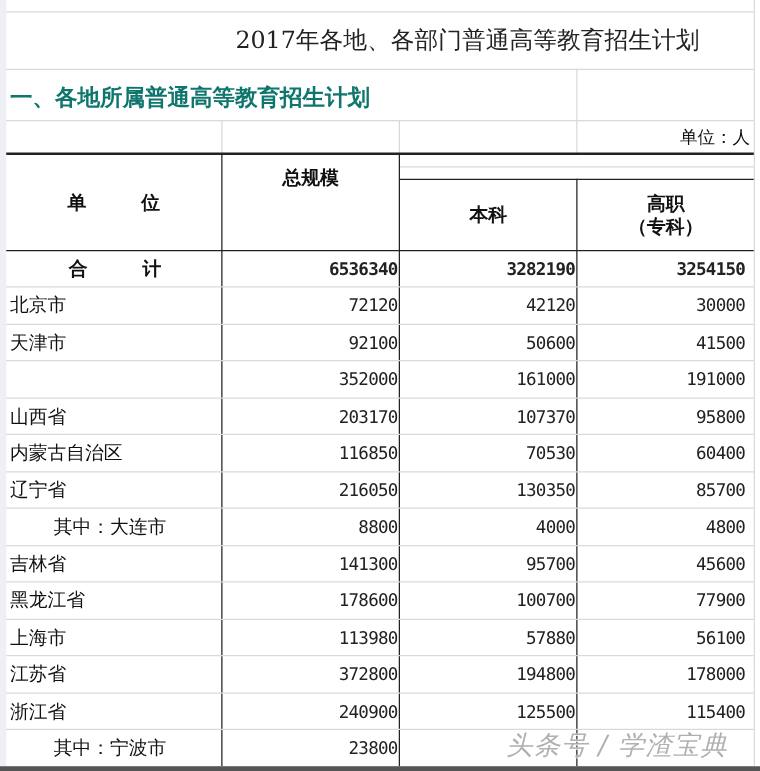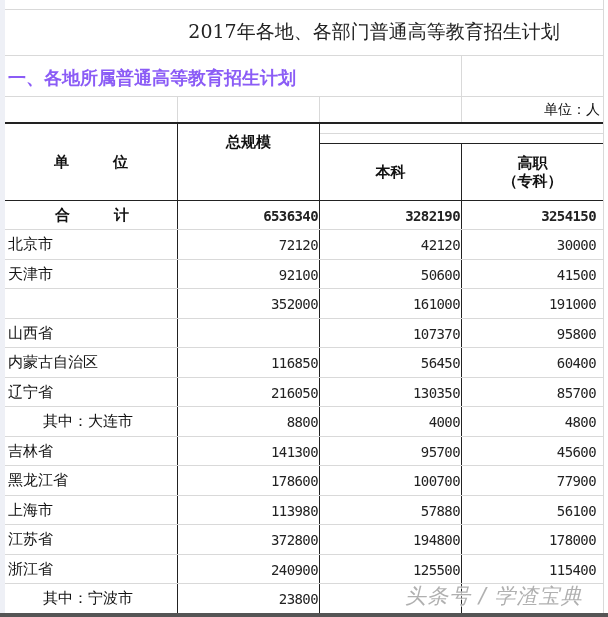--- a/index.html
+++ b/index.html
@@ -8,21 +8,21 @@
   .sheet { position: absolute; left: 0; top: 0; width: 608px; height: 617px; background: #fff; }
   .edge-left { position: absolute; left: 0; top: 0; width: 5px; height: 617px; background: #eef0f6; }
   .grid-h { position: absolute; left: 5px; height: 1px; background: #d9d9d9; }
   .grid-v { position: absolute; width: 1px; background: #d9d9d9; }
   .line-h { position: absolute; height: 1px; background: #222; }
   .line-v { position: absolute; width: 1px; background: #222; }
   .title { position: absolute; left: 5px; top: 10px; width: 598px; height: 44px;
            display: flex; align-items: center; justify-content: center;
            font-family: "DejaVu Serif", "Liberation Serif", serif; font-size: 19px; color: #222; padding-left: 60px; box-sizing: border-box; margin-left: 40px; }
   .section { position: absolute; left: 8px; top: 60px; height: 36px; display: flex; align-items: center;
-             font-size: 18px; font-weight: bold; color: #8b5cf6; }
+             font-size: 18px; font-weight: bold; color: #0f766e; }
   .unit { position: absolute; right: 8px; top: 97px; height: 26px; display: flex; align-items: center;
           font-size: 14px; font-weight: normal; }
   .hdr { position: absolute; display: flex; align-items: center; justify-content: center; text-align: center;
          font-size: 15px; font-weight: bold; line-height: 18px; }
   .hdr.spaced span.sp { display: inline-block; width: 44px; }
   .row { position: absolute; left: 5px; width: 598px; height: 29px; }
   .cell { position: absolute; top: 0; height: 29px; display: flex; align-items: center; font-size: 15px; }
   .cell.name { left: 3px; width: 168px; }
   .cell.name.sub { padding-left: 35px; box-sizing: border-box; width: 172px; }
   .cell.num { justify-content: flex-end; font-family: "DejaVu Sans Mono", "Liberation Mono", monospace; font-size: 14px; letter-spacing: -0.6px; color: #222; }
@@ -104,28 +104,29 @@
       </div>
       <div class="grid-h" style="top: 288px; width: 598px;"></div>
       <div class="row" style="top: 289px;">
         <div class="cell num c1">352000</div>
         <div class="cell num c2">161000</div>
         <div class="cell num c3">191000</div>
       </div>
       <div class="grid-h" style="top: 318px; width: 598px;"></div>
       <div class="row" style="top: 319px;">
         <div class="cell name">山西省</div>
+        <div class="cell num c1">203170</div>
         <div class="cell num c2">107370</div>
         <div class="cell num c3">95800</div>
       </div>
       <div class="grid-h" style="top: 347px; width: 598px;"></div>
       <div class="row" style="top: 348px;">
         <div class="cell name">内蒙古自治区</div>
         <div class="cell num c1">116850</div>
-        <div class="cell num c2">56450</div>
+        <div class="cell num c2">70530</div>
         <div class="cell num c3">60400</div>
       </div>
       <div class="grid-h" style="top: 377px; width: 598px;"></div>
       <div class="row" style="top: 378px;">
         <div class="cell name">辽宁省</div>
         <div class="cell num c1">216050</div>
         <div class="cell num c2">130350</div>
         <div class="cell num c3">85700</div>
       </div>
       <div class="grid-h" style="top: 406px; width: 598px;"></div>

